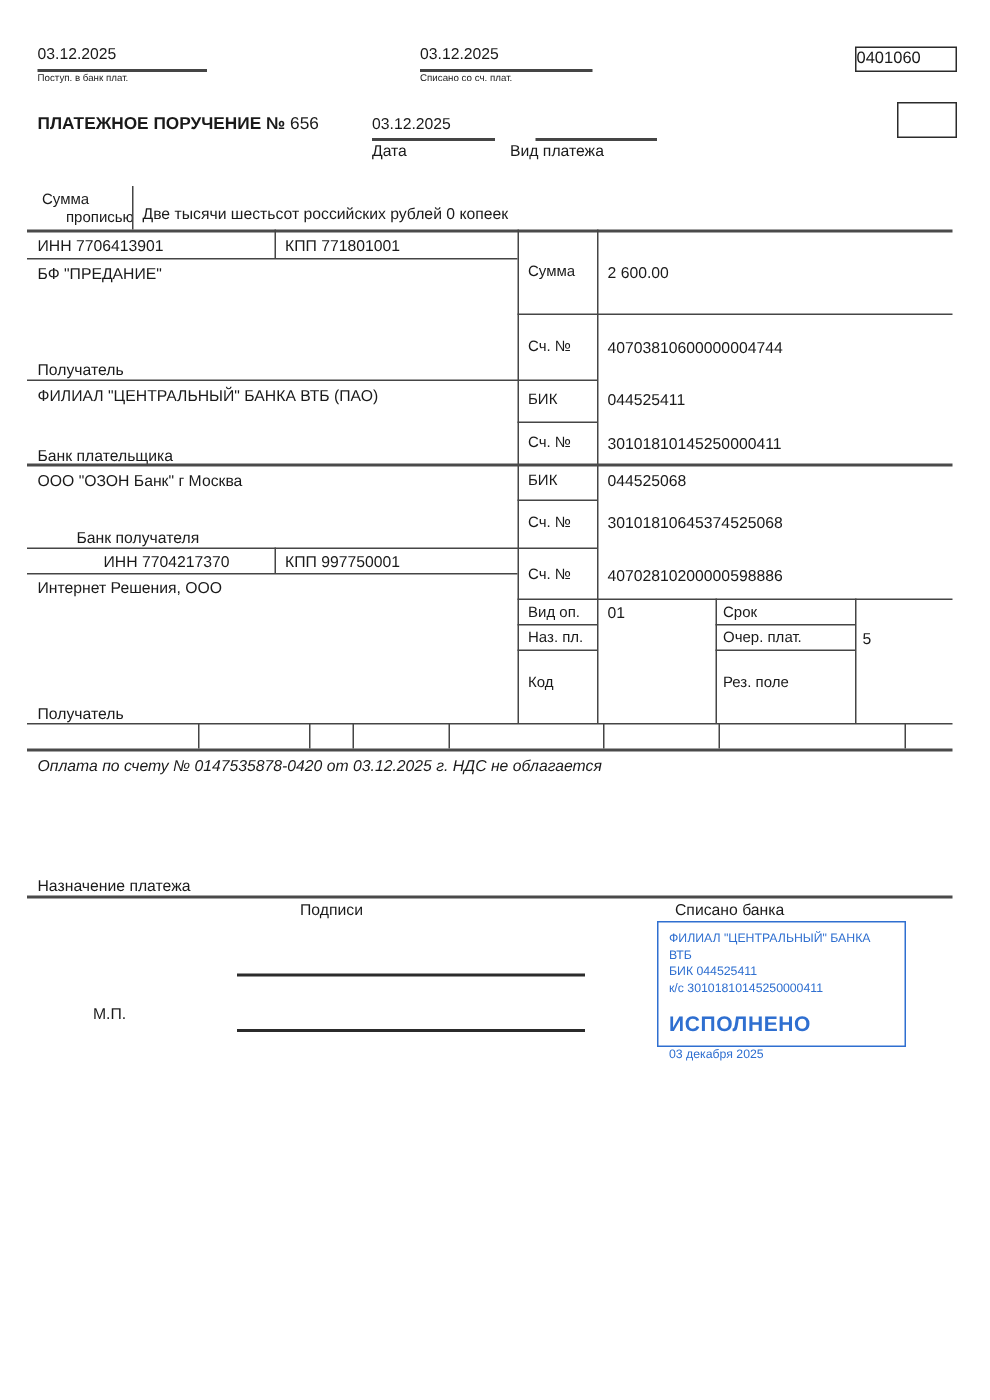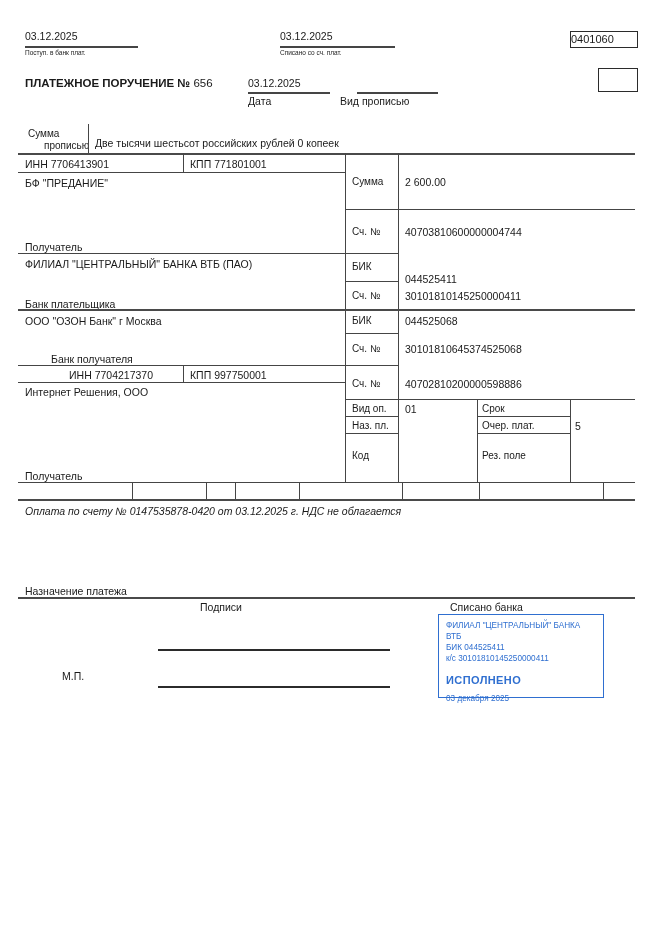--- a/index.html
+++ b/index.html
@@ -10,21 +10,21 @@
   .center{text-align:left;}
   .bold{font-weight:bold;}
   .hl{position:absolute;background:#454545;height:1px;}
   .hl.thick{height:2px;background:#4a4a4a;}
   .vl{position:absolute;background:#454545;width:1px;}
   .box{position:absolute;border:1.5px solid #2b2b2b;background:#fff;}
   .lab{font-size:10px;}
   #stamp{position:absolute;left:438px;top:614px;width:166px;height:84px;
          border:1.6px solid #2f6fd0;color:#2f6fd0;padding:5px 7px;box-sizing:border-box;
          font-size:8.2px;line-height:1.35;}
-  #stamp .status{font-weight:bold;font-size:11px;letter-spacing:.4px;margin-top:9px;}
+  #stamp .status{font-weight:bold;font-size:14px;letter-spacing:.4px;margin-top:9px;}
   #stamp .sdate{margin-top:5px;}
 </style>
 </head>
 <body>
 
 <div id="page">
 
   <div class="t center" style="left:25px;top:30px;width:113px;">03.12.2025</div>
   <div class="hl" style="left:25px;top:46px;width:113px;height:1.5px;"></div>
   <div class="t small center" style="left:25px;top:49px;width:113px;">Поступ. в банк плат.</div>
@@ -38,21 +38,21 @@
   </div>
 
   <div class="t" style="left:25px;top:77px;font-size:11.5px;">
     <span class="bold">ПЛАТЕЖНОЕ ПОРУЧЕНИЕ №</span>
     <span>656</span>
   </div>
   <div class="t center" style="left:248px;top:77px;width:82px;">03.12.2025</div>
   <div class="hl" style="left:248px;top:92px;width:82px;height:1.5px;"></div>
   <div class="t center" style="left:248px;top:95px;width:82px;">Дата</div>
   <div class="hl" style="left:357px;top:92px;width:81px;height:1.5px;"></div>
-  <div class="t center" style="left:340px;top:95px;width:115px;">Вид прописью</div>
+  <div class="t center" style="left:340px;top:95px;width:115px;">Вид платежа</div>
   <div class="box" style="left:598px;top:68px;width:38px;height:22px;"></div>
 
   <div class="t lab" style="left:28px;top:128px;">Сумма</div>
   <div class="t lab" style="left:28px;top:140px;padding-left:16px;">прописью</div>
   <div class="vl" style="left:88px;top:124px;height:29px;"></div>
   <div class="t" style="left:95px;top:137px;">Две тысячи шестьсот российских рублей 0 копеек</div>
   <div class="hl thick" style="left:18px;top:153px;width:617px;"></div>
 
   <div class="vl" style="left:345px;top:153px;height:329px;"></div>
   <div class="vl" style="left:398px;top:153px;height:329px;"></div>
@@ -67,21 +67,21 @@
   <div class="hl" style="left:18px;top:253px;width:380px;"></div>
 
   <div class="t lab" style="left:352px;top:176px;">Сумма</div>
   <div class="t" style="left:405px;top:176px;">2 600.00</div>
   <div class="hl" style="left:345px;top:209px;width:290px;"></div>
 
   <div class="t lab" style="left:352px;top:226px;">Сч. №</div>
   <div class="t" style="left:405px;top:226px;">40703810600000004744</div>
 
   <div class="t lab" style="left:352px;top:261px;">БИК</div>
-  <div class="t" style="left:405px;top:261px;margin-top:12px;">044525411</div>
+  <div class="t" style="left:405px;top:261px;">044525411</div>
   <div class="hl" style="left:345px;top:281px;width:53px;"></div>
 
   <div class="t lab" style="left:352px;top:290px;">Сч. №</div>
   <div class="t" style="left:405px;top:290px;">30101810145250000411</div>
 
   <div class="t" style="left:25px;top:258px;">ФИЛИАЛ "ЦЕНТРАЛЬНЫЙ" БАНКА ВТБ (ПАО)</div>
   <div class="t" style="left:25px;top:298px;">Банк плательщика</div>
   <div class="hl thick" style="left:18px;top:309px;width:617px;"></div>
 
   <div class="t" style="left:25px;top:315px;">ООО "ОЗОН Банк" г Москва</div>

